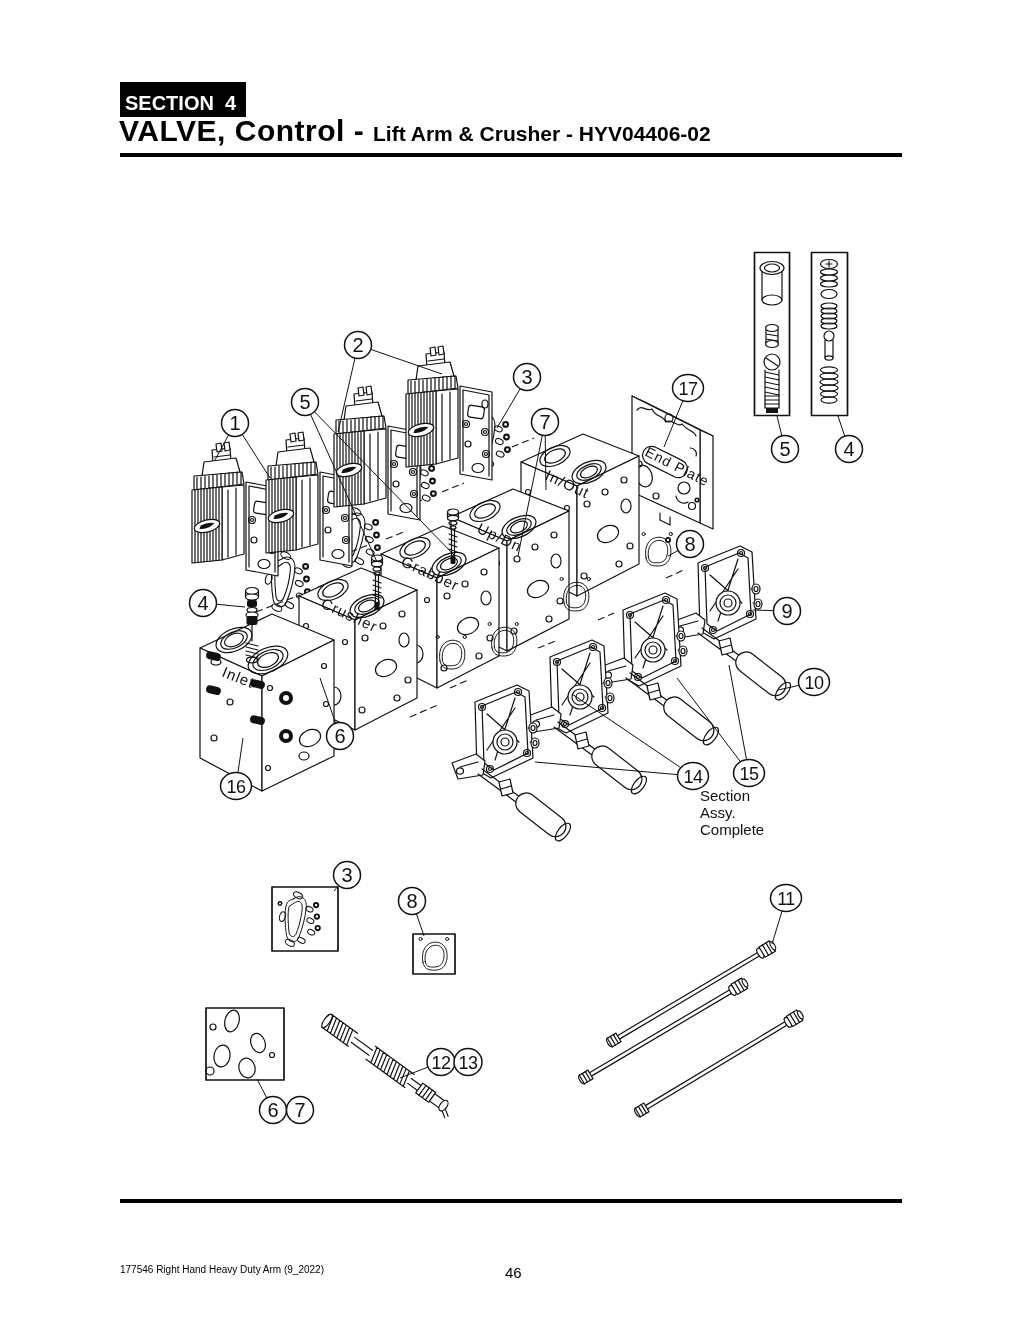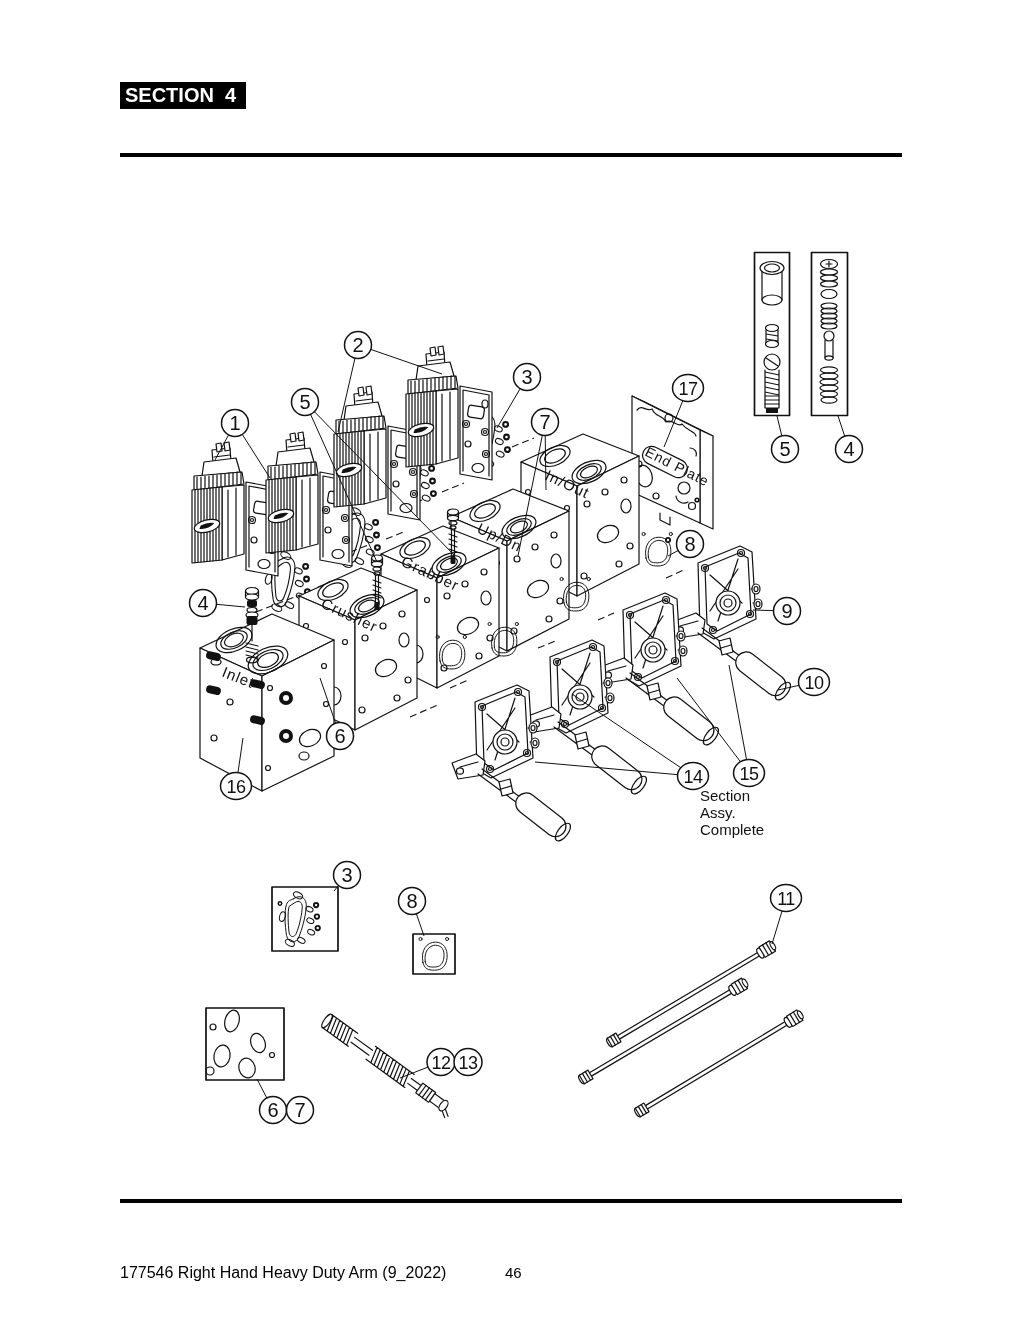--- a/index.html
+++ b/index.html
@@ -1,44 +1,45 @@
 <!DOCTYPE html>
 <html><head>
 <meta charset="utf-8">
 <style>
   html,body{margin:0;padding:0;background:#fff;}
   .page{position:relative;width:1024px;height:1326px;background:#fff;overflow:hidden;
         font-family:"Liberation Sans",sans-serif;color:#000;}
   .badge{position:absolute;left:120px;top:82px;background:#000;color:#fff;
-         font-weight:bold;font-size:20px;line-height:27px;padding:0 10px 0 5px;white-space:pre;}
+         font-weight:bold;font-size:20px;line-height:27px;padding:8px 10px 0 5px;white-space:pre;}
   .title{position:absolute;left:119px;top:114px;white-space:nowrap;}
   .title .main{font-weight:bold;font-size:30px;letter-spacing:.5px;}
   .title .sub{font-weight:bold;font-size:21px;}
   .rule{position:absolute;left:120px;width:782px;height:4px;background:#000;}
-  .footer-text{position:absolute;left:120px;top:1264px;font-size:16px;}
+  .footer-text{position:absolute;left:120px;top:1264px;font-size:10px;}
   .page-num{position:absolute;left:505px;top:1264px;font-size:15px;}
   svg{position:absolute;left:0;top:0;}
   .ln{stroke:#111;fill:none;stroke-width:1.2;stroke-linejoin:round;stroke-linecap:round;}
   .fw{fill:#fff;stroke:#111;stroke-width:1.2;stroke-linejoin:round;}
   .fd{fill:#111;stroke:none;}
   .thk{stroke-width:1.7;}
   .dsh{stroke:#111;stroke-width:1.1;fill:none;stroke-dasharray:7 4;}
   .ldr{stroke:#111;stroke-width:1;fill:none;}
   .co ellipse{fill:#fff;stroke:#111;stroke-width:1.5;}
   .co text{font-size:20px;fill:#111;text-anchor:middle;font-family:"Liberation Sans",sans-serif;}
   .co text.d2{font-size:18px;letter-spacing:-.5px;}
   .lbl{font-size:15px;fill:#111;letter-spacing:1px;font-family:"Liberation Sans",sans-serif;}
   .note{font-size:15px;fill:#111;font-family:"Liberation Sans",sans-serif;}
 </style>
 </head>
 <body>
 
 <div class="page">
 
   <div class="badge">SECTION  4</div>
+  <div class="title"><span class="main">VALVE, Control - </span><span class="sub">Lift Arm &amp; Crusher - HYV04406-02</span></div>
   <div class="rule" style="top:153px"></div>
   <div class="rule" style="top:1199px"></div>
   <div class="footer-text">177546 Right Hand Heavy Duty Arm (9_2022)</div>
   <div class="page-num">46</div>
 
   <svg width="1024" height="1326" viewBox="0 0 1024 1326">
     <defs>
 
       <g id="coilA">
         <path class="fw" d="M68,34 L100,40 L100,128 L68,122 Z"></path>

